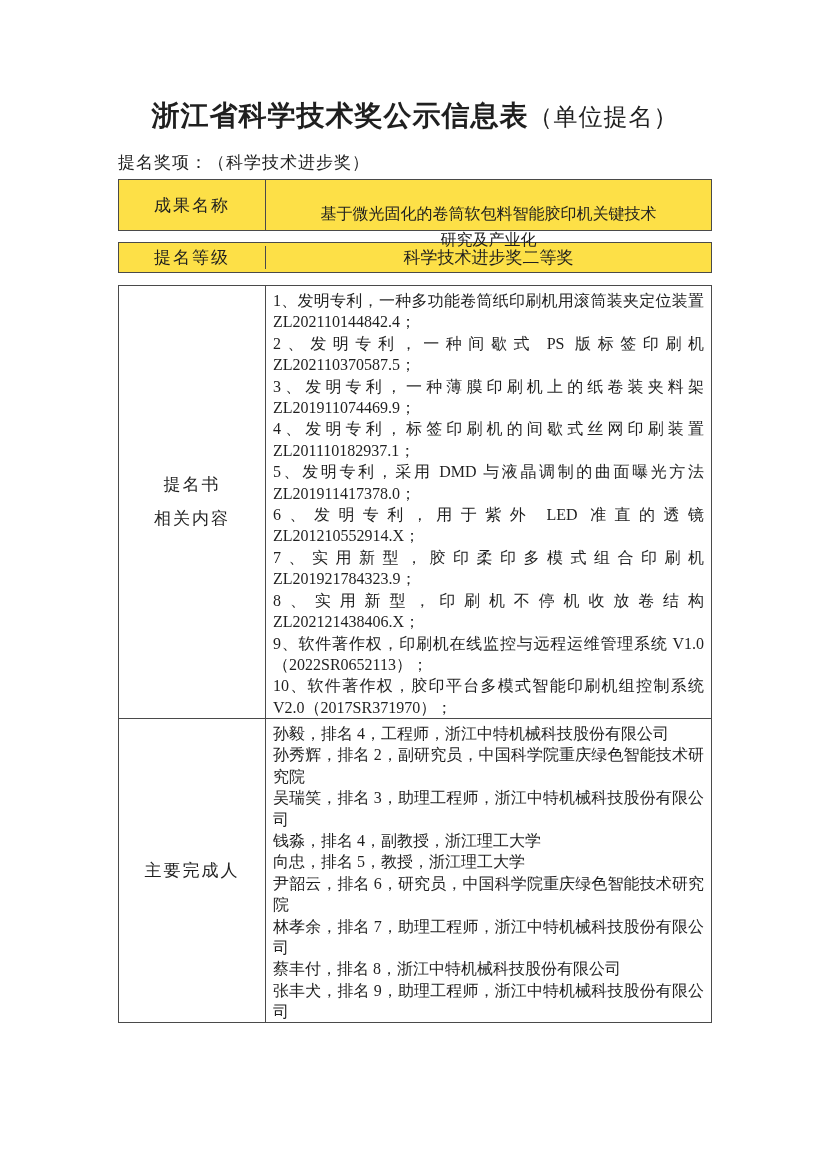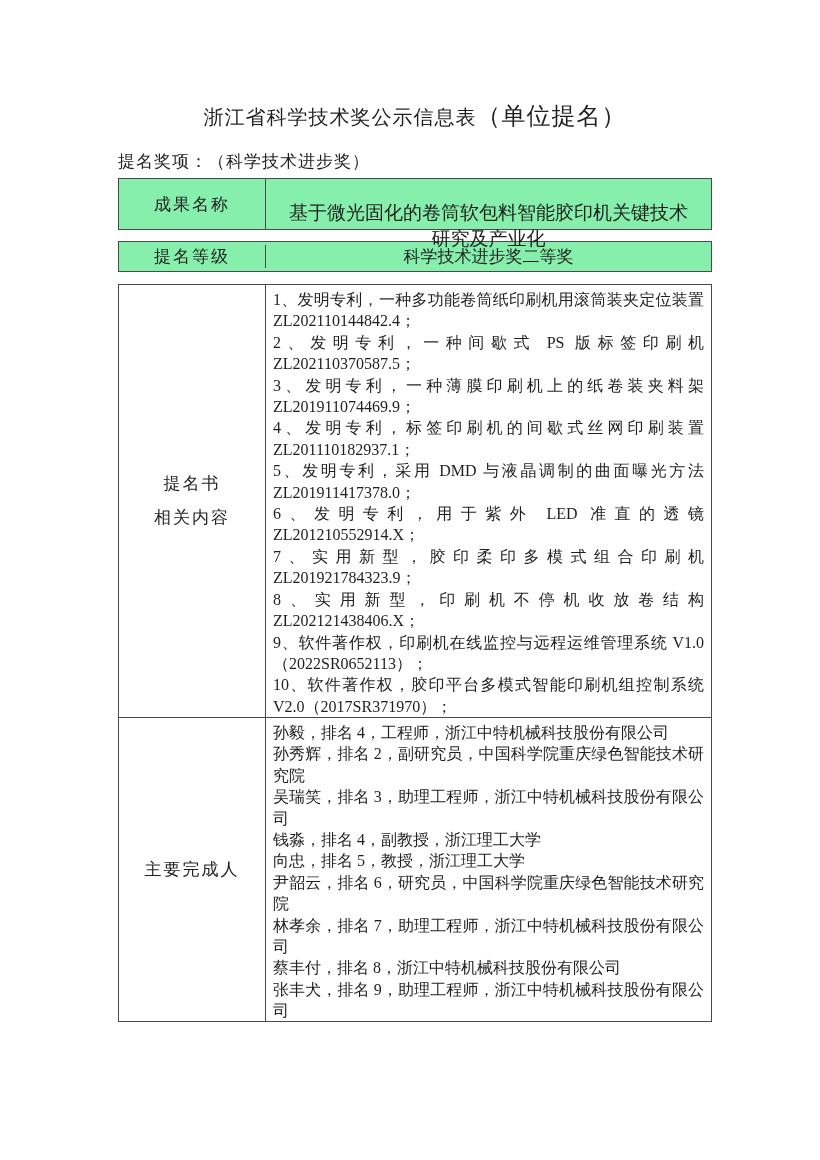--- a/index.html
+++ b/index.html
@@ -21,22 +21,22 @@
     top: 0;
     width: 594px;
   }
   .title {
     margin-top: 101px;
     text-align: center;
     white-space: nowrap;
     line-height: 30px;
   }
   .title .main {
-    font-size: 20px;
-    font-weight: normal;
+    font-size: 28px;
+    font-weight: bold;
     letter-spacing: 1px;
   }
   .title .paren {
     font-size: 24px;
     font-weight: 400;
     letter-spacing: 1px;
   }
   .award-line {
     margin-top: 16px;
     font-size: 17px;
@@ -44,21 +44,21 @@
     letter-spacing: 1px;
   }
   .tbl {
     margin-top: 5px;
   }
   .row-box {
     box-sizing: border-box;
     border: 1px solid #4a4a4a;
     display: flex;
     align-items: stretch;
-    background: #86efac;
+    background: #fde047;
   }
   .gap1 { height: 11px; }
   .gap2 { height: 12px; }
   .label-cell {
     box-sizing: border-box;
     width: 147px;
     flex: 0 0 147px;
     border-right: 1px solid #4a4a4a;
     display: flex;
     flex-direction: column;
@@ -72,21 +72,21 @@
     box-sizing: border-box;
     flex: 1 1 auto;
     min-width: 0;
   }
   .row-result { height: 52px; }
   .row-result .content-cell {
     display: flex;
     align-items: center;
     justify-content: center;
     text-align: center;
-    font-size: 19px;
+    font-size: 16px;
     line-height: 26px;
     padding: 0 10px;
     margin-top: 44px;
   }
   .row-level { height: 31px; align-items: center; }
   .row-level .content-cell {
     display: flex;
     align-items: center;
     justify-content: center;
     text-align: center;

